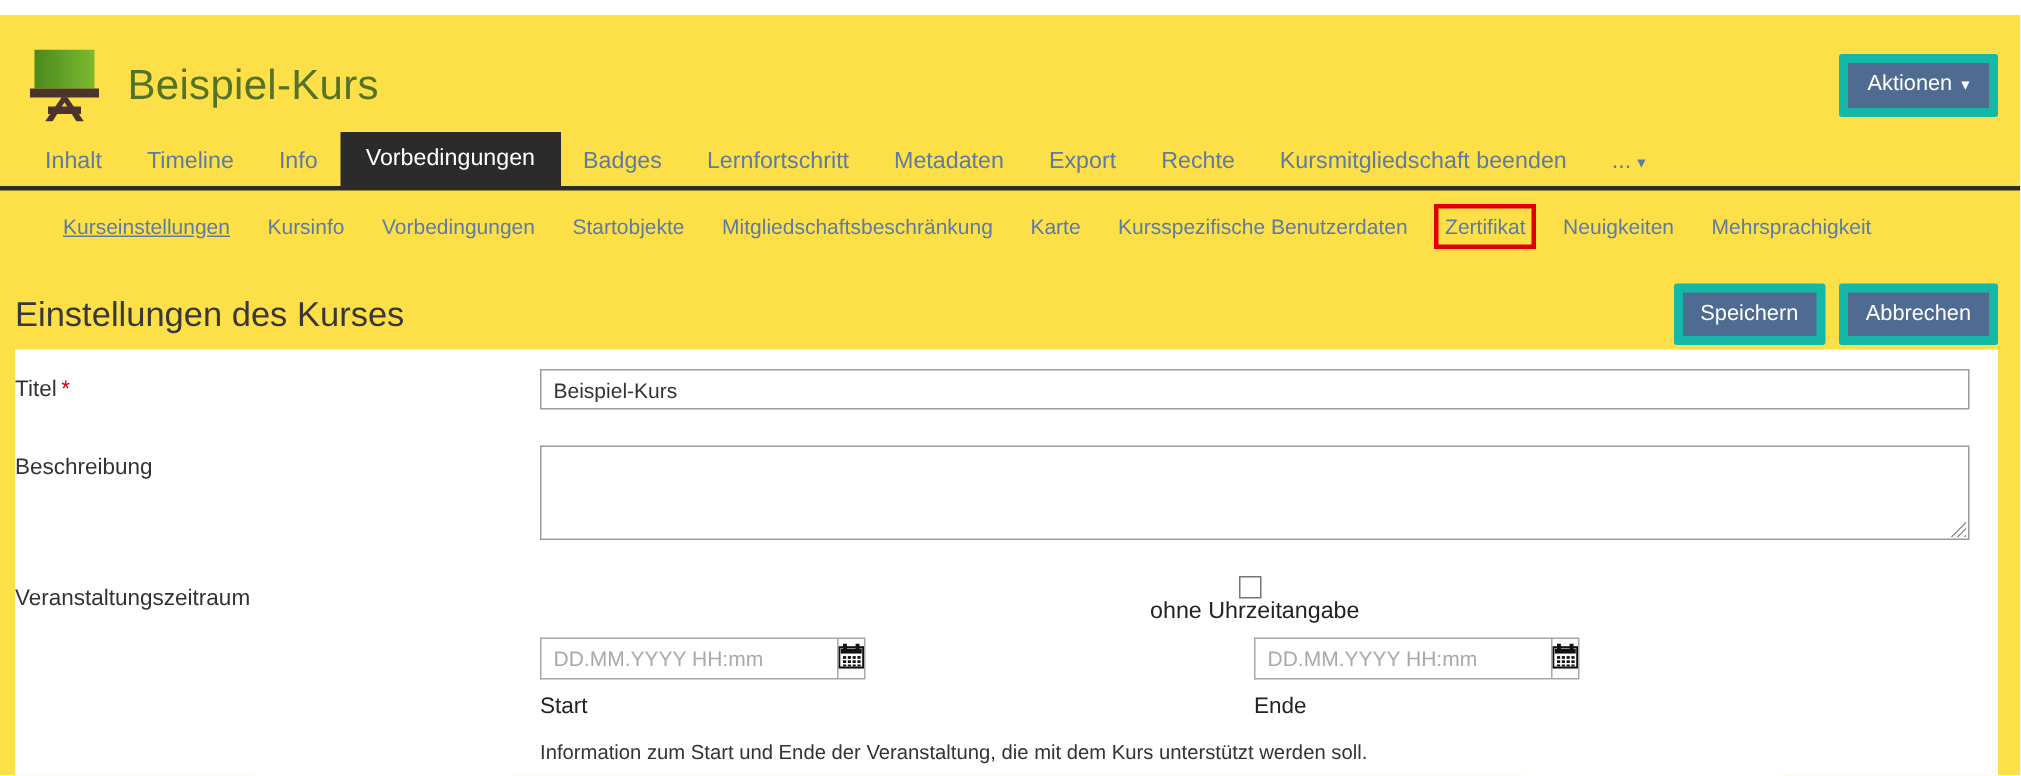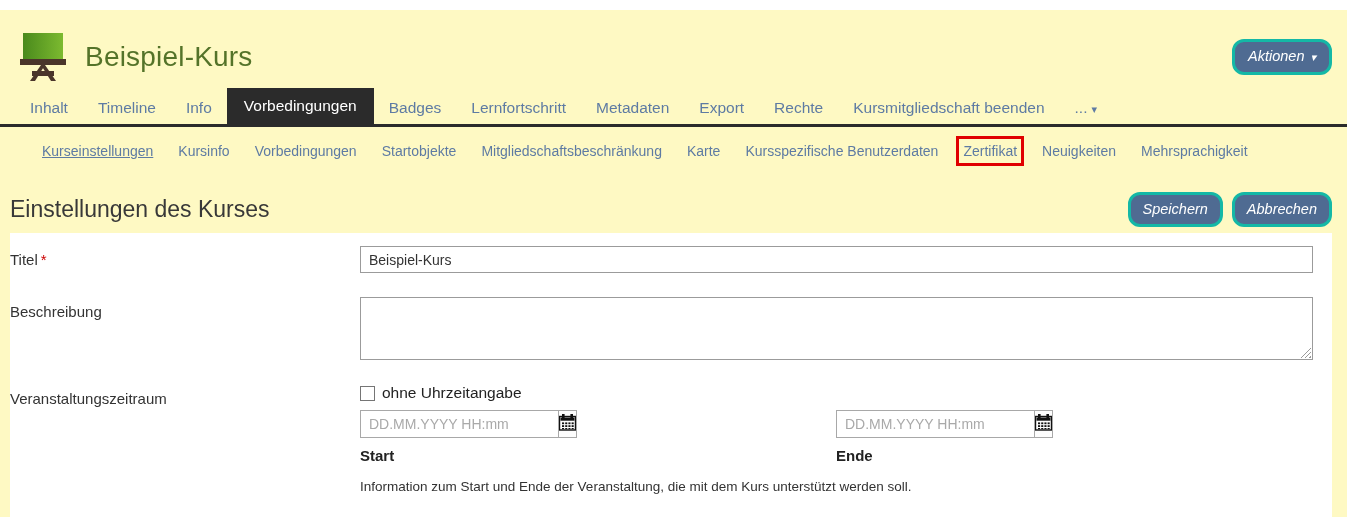--- a/index.html
+++ b/index.html
@@ -1,29 +1,29 @@
 <!DOCTYPE html>
 <html><head>
 <meta charset="utf-8">
 <style>
   * { margin:0; padding:0; box-sizing:border-box; }
   html,body { background:#ffffff; }
   body { font-family:"Liberation Sans", sans-serif; color:#383838; }
   #app { width:1347px; height:517px; position:relative; overflow:hidden; background:#ffffff; }
 
   .top-strip { height:10px; background:#ffffff; }
-  .page { background:#fef9c3; height:507px; }
+  .page { background:#fde047; height:507px; }
 
   
   .header { height:80px; padding:14px 15px 0 20px; display:flex; align-items:center; }
   .course-icon { width:46px; height:48px; flex:0 0 auto; }
   .page-title { margin-left:19px; font-size:28px; font-weight:400; color:#547329; letter-spacing:.2px; }
   .spacer { flex:1; }
-  .btn { background:#4f6b92; color:#fff; border:3px solid #14b8a6; border-radius:12px;
-         font-size:14.5px; font-family:inherit; padding:6px 13px; cursor:pointer; line-height:17px;font-style:italic; }
+  .btn { background:#4f6b92; color:#fff; border:6px solid #14b8a6; border-radius:2px;
+         font-size:14.5px; font-family:inherit; padding:6px 13px; cursor:pointer; line-height:17px; }
   .btn .caret { font-size:11px; margin-left:6px; }
 
   
   .tabbar { display:flex; align-items:flex-end; padding-left:15px; border-bottom:3px solid #2b2b2b; height:37px; }
   .tab { color:#5e7ba3; font-size:15.5px; padding:7px 15px; cursor:pointer; white-space:nowrap; }
   .tab.active { background:#2b2b2b; color:#ffffff; padding:9px 17px; }
   .tab .caret { font-size:11px; margin-left:4px; }
 
   
   .subtabbar { display:flex; align-items:center; padding:10px 15px 0 25px; height:38px; gap:25px;margin-left:17px; }
@@ -47,34 +47,34 @@
 
   .text-input { width:100%; height:27px; border:1px solid #9b9b9b; background:#fff;
                 font-family:inherit; font-size:14px; color:#333; padding:0 8px; border-radius:0; }
   .textarea-wrap { position:relative; }
   textarea.text-area { width:100%; height:63px; border:1px solid #9b9b9b; background:#fff; resize:none;
                        font-family:inherit; font-size:14px; color:#333; padding:4px 8px; display:block; }
   .resize-grip { position:absolute; right:2px; bottom:2px; width:11px; height:11px; pointer-events:none;
                  background:repeating-linear-gradient(135deg, transparent 0 2px, #9a9a9a 2px 3px);
                  clip-path:polygon(100% 0, 100% 100%, 0 100%); }
 
-  .checkbox-row { display:flex; align-items:center; margin-bottom:8px; }
+  .checkbox-row { display:flex; align-items:center; margin-bottom:8px;flex-direction:column; }
   .checkbox { width:15px; height:15px; border:1px solid #757575; background:#fff; margin-right:7px; flex:0 0 auto; cursor:pointer; }
   .checkbox-label { font-size:15.5px; color:#222; }
 
   .date-cols { display:flex; }
   .date-col { width:476px; flex:0 0 auto; }
   .date-group { display:flex; width:202px;border-radius:12px; }
   .date-input { width:204px; height:28px; border:1px solid #a8a8a8; border-right:none; background:#fff;
                 font-family:inherit; font-size:14px; color:#333; padding:0 8px; }
   .date-input::placeholder { color:#a9a9a9; opacity:1; }
   .text-input::placeholder { color:#a9a9a9; opacity:1; }
   .cal-btn { width:36px; height:28px; border:1px solid #a8a8a8; background:#fdfdfd; cursor:pointer;
              display:flex; align-items:center; justify-content:center; padding:0; }
-  .date-col-label { font-size:15px; color:#222; margin-top:9px;font-weight:bold; }
+  .date-col-label { font-size:15px; color:#222; margin-top:9px; }
   .info-text { font-size:13.5px; color:#333; margin-top:15px; }
 </style>
 </head>
 <body>
 
 <div id="app">
   <div class="top-strip"></div>
   <div class="page">
 
     <div class="header">

